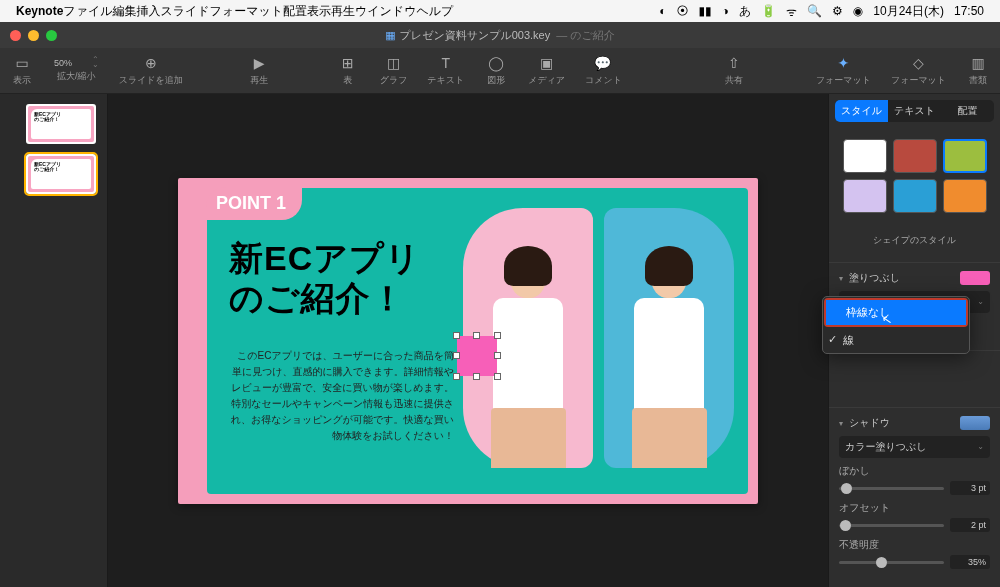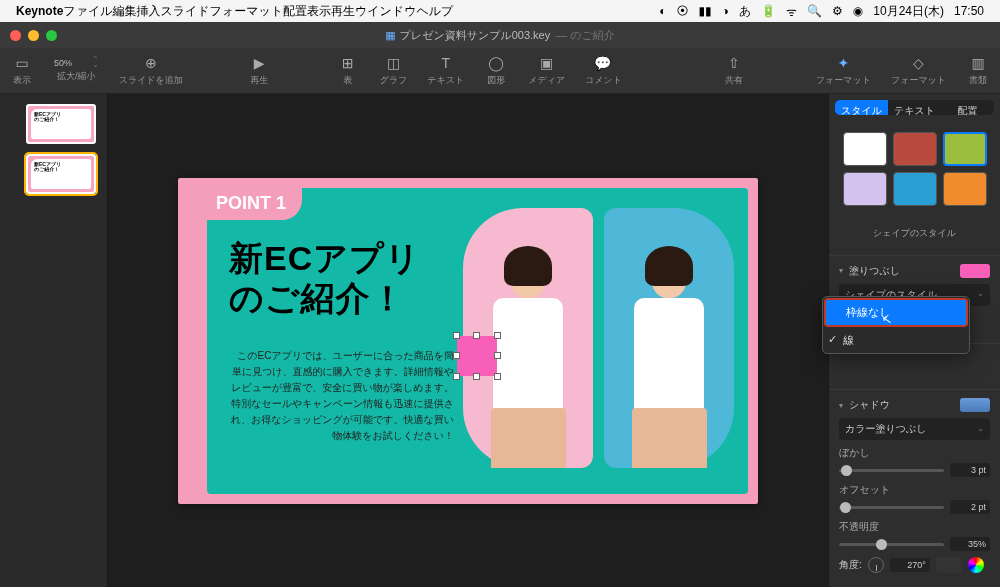--- a/index.html
+++ b/index.html
@@ -301,29 +301,20 @@
           </div>
           <div class="numbox">2 pt</div>
         </div>
       <div class="sliderlabel">不透明度</div>
       <div class="sliderrow">
           <div class="slider">
             <div class="sliderthumb" style="left:35%"></div>
           </div>
           <div class="numbox">35%</div>
         </div>
-      <div class="sliderrow">
-        <span>角度:</span>
-        <div style="width:16px;height:16px;border:1px solid #666;border-radius:50%;position:relative">
-            <div style="position:absolute;left:50%;bottom:1px;width:1px;height:6px;background:#aaa"></div>
-          </div>
-        <div class="numbox">270°</div>
-        <div class="colorsq" style="background:#333"></div>
-        <div class="colorwheel"></div>
-      </div>
     </div>
 
   </div>
 </div>
 
 <div class="dropdown">
   <div class="ddselwrap">
     <div class="dditem hl"><span>枠線なし</span></div>
   </div>
   <div class="dditem"><span class="check">✓</span><span>線</span></div>

